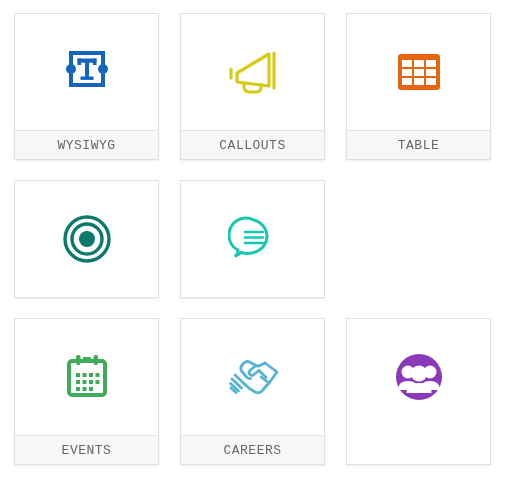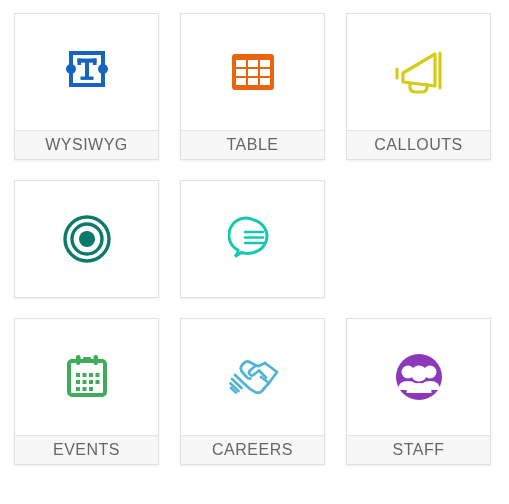--- a/index.html
+++ b/index.html
@@ -48,24 +48,24 @@
   .card-label-bar {
     height: 28px;
     border-top: 1px solid #e4e4e4;
     background: #f7f7f7;
     display: flex;
     align-items: center;
     justify-content: center;
   }
 
   .card-label {
-    font-size: 16px;
+    font-size: 13px;
     letter-spacing: 0.5px;
     color: #666666;
-    font-family: Liberation Sans, sans-serif;
+    font-family: Liberation Mono, monospace;
     text-transform: uppercase;
     white-space: nowrap;
   }
 
   .icon-svg {
     display: block;
   }
 </style>
 </head>
 <body>
@@ -86,20 +86,38 @@
               <rect x="16.5" y="12.5" width="3.6" height="6.5"></rect>
               <rect x="31.9" y="12.5" width="3.6" height="6.5"></rect>
               <rect x="24" y="14" width="4" height="18"></rect>
               <rect x="19.5" y="30.5" width="13" height="3.4"></rect>
             </g>
           </svg>
         </span>
       </div>
       <div class="card-label-bar">
         <span class="card-label">WYSIWYG</span>
+      </div>
+    </div>
+
+    <div class="module-card">
+      <div class="card-icon-area">
+        <span>
+          <svg class="icon-svg" width="56" height="52" viewBox="0 0 56 52">
+            <g fill="none" stroke="#d6cc18" stroke-width="3.2" stroke-linejoin="round" stroke-linecap="round">
+              <path d="M12 27 L44 8 L44 40 L12 36 Z"></path>
+              <path d="M49 7 L49 42"></path>
+              <path d="M6 23 L6 32"></path>
+              <path d="M19 37 L19 41 Q19 46 25 46 L31 46 Q36 46 36 41 L36 38.5"></path>
+            </g>
+          </svg>
+        </span>
+      </div>
+      <div class="card-label-bar">
+        <span class="card-label">CALLOUTS</span>
       </div>
     </div>
 
     <div class="module-card">
       <div class="card-icon-area">
         <span>
           <svg class="icon-svg" width="46" height="46" viewBox="0 0 46 46">
             <rect x="2" y="5" width="42" height="36" rx="3" fill="#e8650d"></rect>
             <g fill="#ffffff">
               <rect x="6" y="11" width="10" height="7"></rect>
@@ -110,38 +128,20 @@
               <rect x="30" y="20" width="10" height="7"></rect>
               <rect x="6" y="29" width="10" height="7"></rect>
               <rect x="18" y="29" width="10" height="7"></rect>
               <rect x="30" y="29" width="10" height="7"></rect>
             </g>
           </svg>
         </span>
       </div>
       <div class="card-label-bar">
         <span class="card-label">TABLE</span>
-      </div>
-    </div>
-
-    <div class="module-card">
-      <div class="card-icon-area">
-        <span>
-          <svg class="icon-svg" width="56" height="52" viewBox="0 0 56 52">
-            <g fill="none" stroke="#d6cc18" stroke-width="3.2" stroke-linejoin="round" stroke-linecap="round">
-              <path d="M12 27 L44 8 L44 40 L12 36 Z"></path>
-              <path d="M49 7 L49 42"></path>
-              <path d="M6 23 L6 32"></path>
-              <path d="M19 37 L19 41 Q19 46 25 46 L31 46 Q36 46 36 41 L36 38.5"></path>
-            </g>
-          </svg>
-        </span>
-      </div>
-      <div class="card-label-bar">
-        <span class="card-label">CALLOUTS</span>
       </div>
     </div>
 
   </div>
 
   <div class="grid-row">
 
 
     <div class="module-card">
       <div class="card-icon-area">
@@ -239,20 +239,17 @@
               <circle cx="14" cy="20" r="6.5"></circle>
               <path d="M4 38 Q4 29 14 29 Q24 29 24 38 Z"></path>
               <circle cx="36" cy="20" r="6.5"></circle>
               <path d="M26 38 Q26 29 36 29 Q46 29 46 38 Z"></path>
               <circle cx="25" cy="21.5" r="8"></circle>
               <path d="M12.5 41 Q12.5 31 25 31 Q37.5 31 37.5 41 Z"></path>
             </g>
           </svg>
         </span>
       </div>
-      <div class="card-label-bar">
-        <span class="card-label">STAFF</span>
-      </div>
     </div>
 
   </div>
 
 </div>
 
 </body></html>

